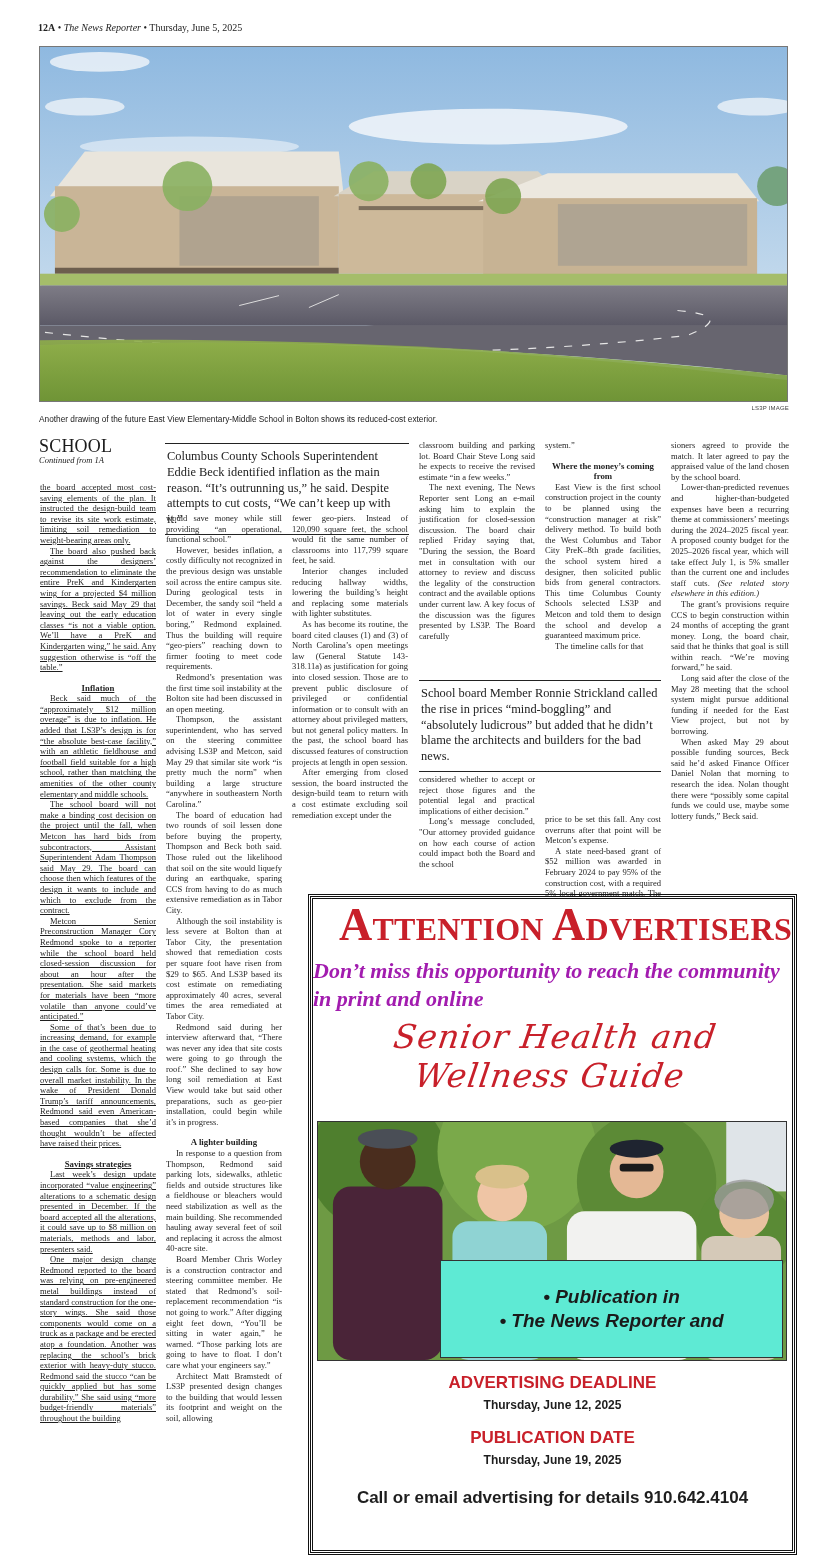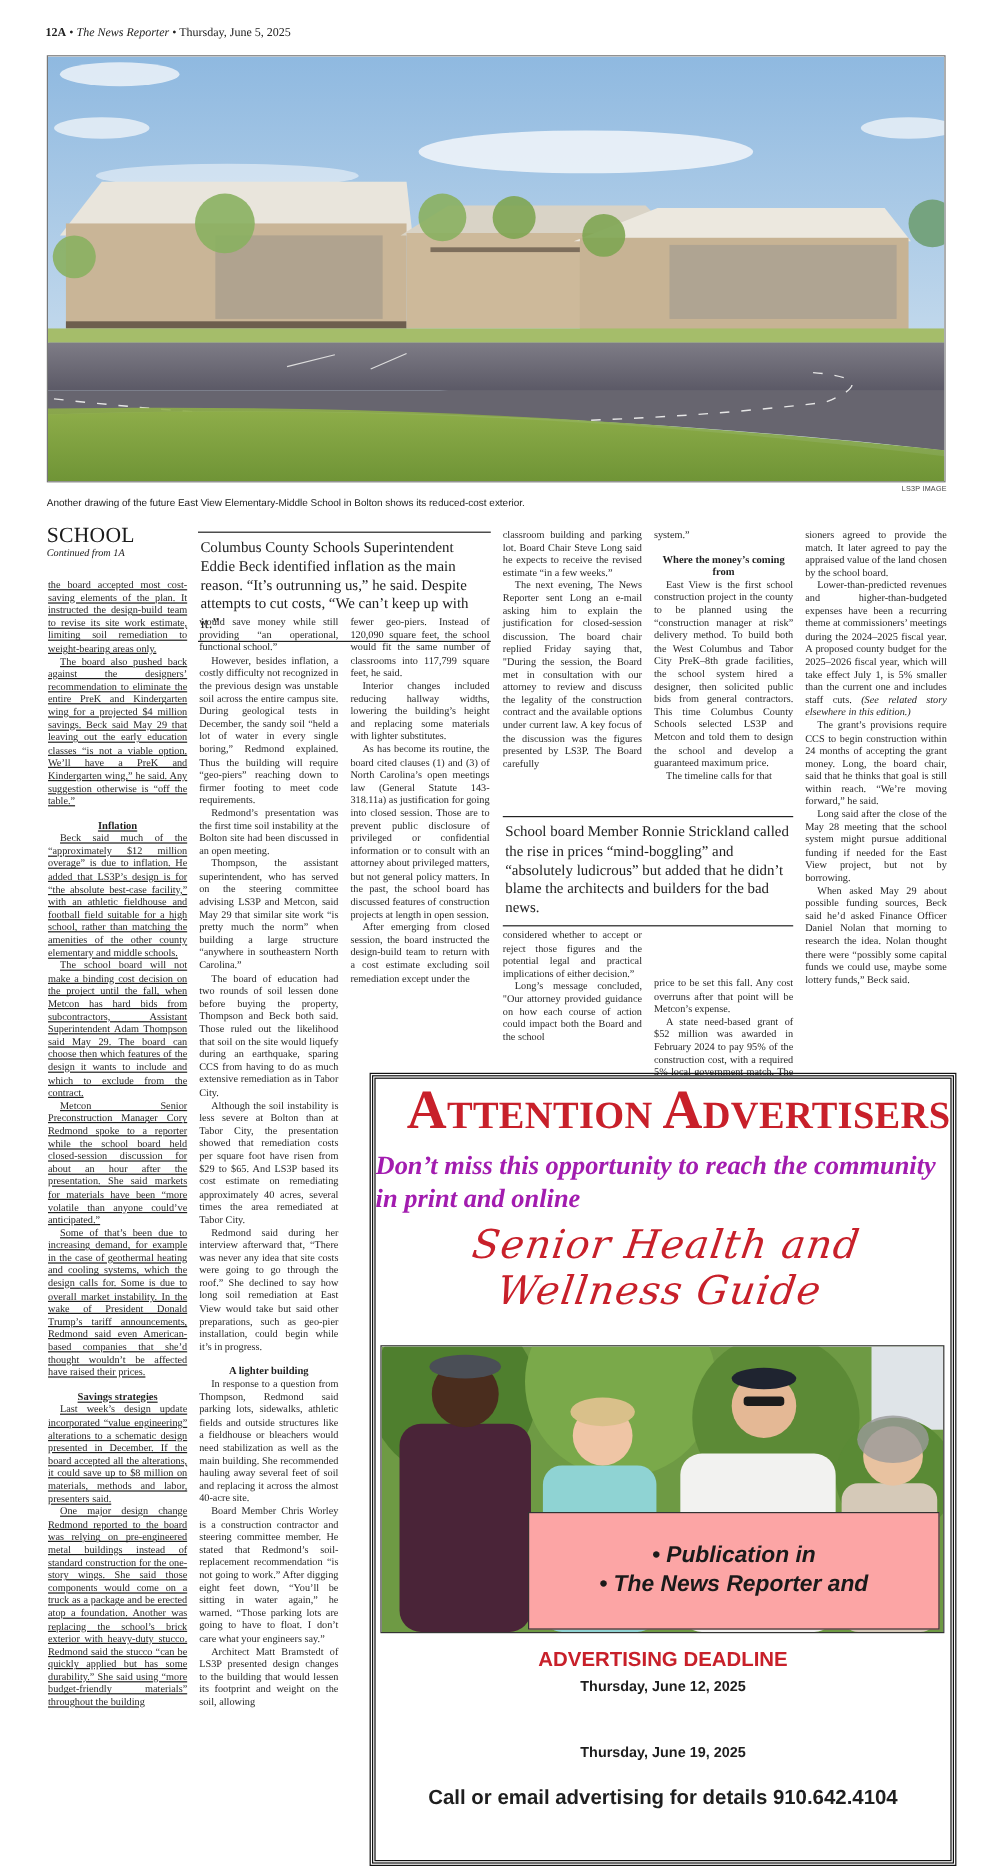--- a/index.html
+++ b/index.html
@@ -27,21 +27,21 @@
 
   .pull { position: absolute; font-family: "Liberation Serif", serif; font-size: 12.4px; line-height: 15.8px; color: #222; border-top: 1.5px solid #222; border-bottom: 1.5px solid #222; padding: 5px 0 6px 2px; }
 
   .ad { position: absolute; left: 310px; top: 896px; width: 485px; height: 657px; border: 3px double #111; outline: 1px solid #111; outline-offset: 1px; background: #fff; overflow: hidden; }
   .ad-h1 { position: absolute; left: 0; right: 0; top: 6px; text-align: right; font-family: "Liberation Serif", serif; font-weight: bold; color: #c8202a; font-size: 32px; line-height: 40px; letter-spacing: 0.3px; font-variant: small-caps; }
   .ad-h1 .big { font-size: 46px; }
   .ad-h2 { position: absolute; left: 0; right: 0; top: 58px; font-family: "Liberation Serif", serif; font-style: italic; font-weight: bold; font-size: 22px; line-height: 28px; color: #a21caf; }
   .ad-script { position: absolute; left: 0; right: 0; top: 118px; text-align: center; font-family: "DejaVu Serif", serif; font-style: italic; color: #c8202a; font-size: 33px; line-height: 39px; letter-spacing: 1px; transform: skewX(-8deg); }
   .ad-photo { position: absolute; left: 4px; top: 222px; width: 470px; height: 240px; overflow: hidden; border: 1px solid #333; }
   .ad-photo svg { display: block; width: 100%; height: 100%; }
-  .sign { position: absolute; left: 122px; top: 138px; width: 343px; height: 98px; background: #fca5a5; border: 1px solid #333; display: flex; flex-direction: column; justify-content: center; align-items: center; }
+  .sign { position: absolute; left: 122px; top: 138px; width: 343px; height: 98px; background: #5eead4; border: 1px solid #333; display: flex; flex-direction: column; justify-content: center; align-items: center; }
   .sign div { font-family: "Liberation Sans", sans-serif; font-style: italic; font-weight: bold; font-size: 19px; line-height: 24px; color: #1a1a1a; }
   .ad-lbl { position: absolute; left: 0; right: 0; text-align: center; font-family: "Liberation Sans", sans-serif; font-weight: bold; }
   .ad-red { color: #c8202a; font-size: 17px; }
   .ad-blk { color: #1e1e1e; font-size: 12px; }
   .ad-call { color: #1e1e1e; font-size: 17px; }
 </style>
 </head>
 <body>
 
 <div class="folio">
@@ -214,15 +214,16 @@
       <circle cx="428" cy="92" r="25" fill="#e8c2a0"></circle>
       <ellipse cx="428" cy="78" rx="30" ry="20" fill="#9a9a9a" opacity="0.8"></ellipse>
     </svg>
     <div class="sign">
       <div>• Publication in</div>
       <div>• The News Reporter and</div>
     </div>
   </div>
   <div class="ad-lbl ad-red" style="top:474px;">ADVERTISING DEADLINE</div>
   <div class="ad-lbl ad-blk" style="top:499px;">Thursday, June 12, 2025</div>
+  <div class="ad-lbl ad-red" style="top:529px;">PUBLICATION DATE</div>
   <div class="ad-lbl ad-blk" style="top:554px;">Thursday, June 19, 2025</div>
   <div class="ad-lbl ad-call" style="top:589px;">Call or email advertising for details 910.642.4104</div>
 </div>
 
 </body></html>

